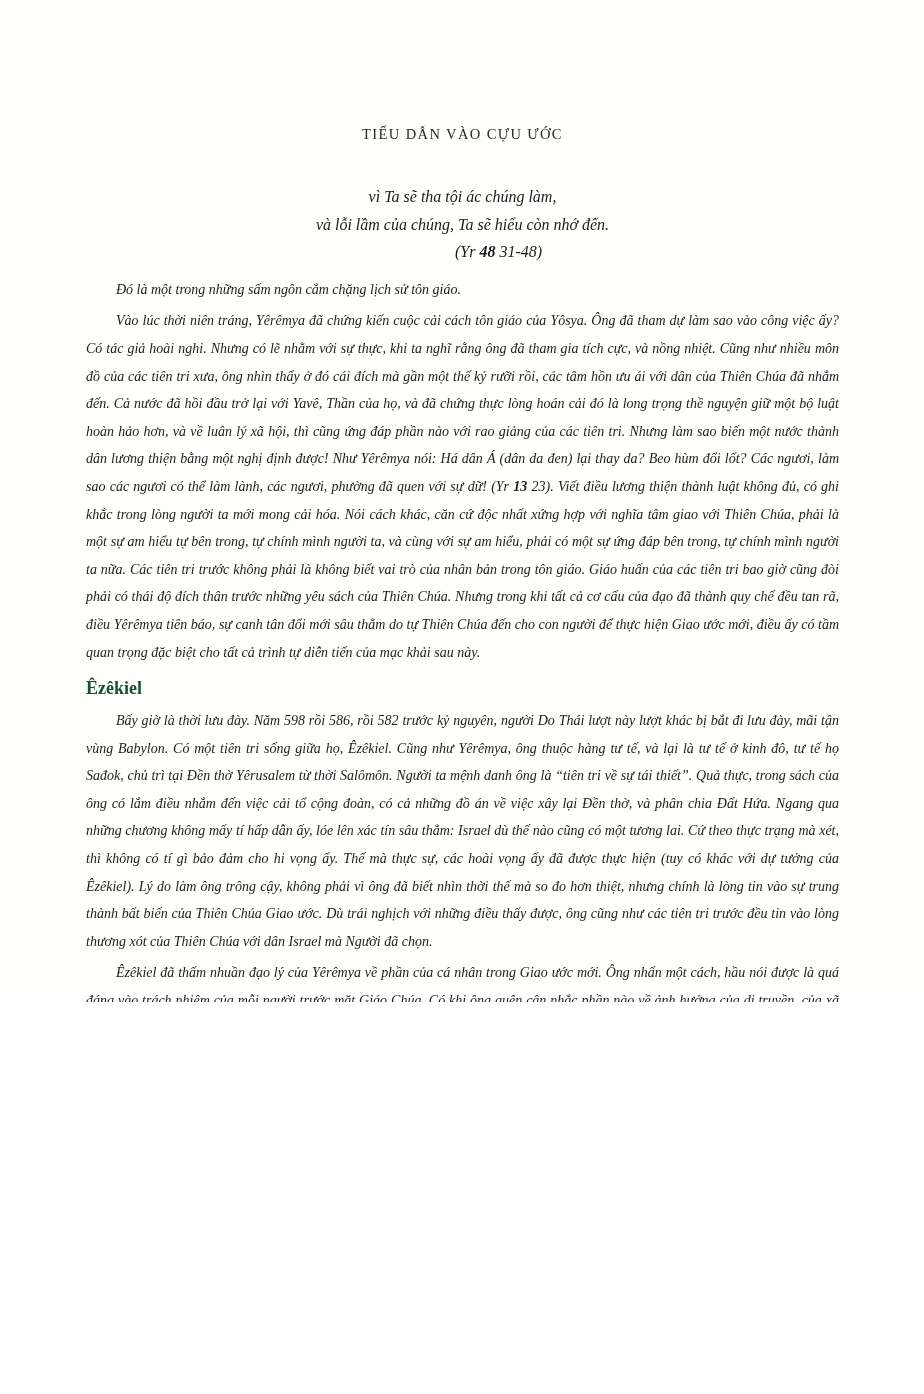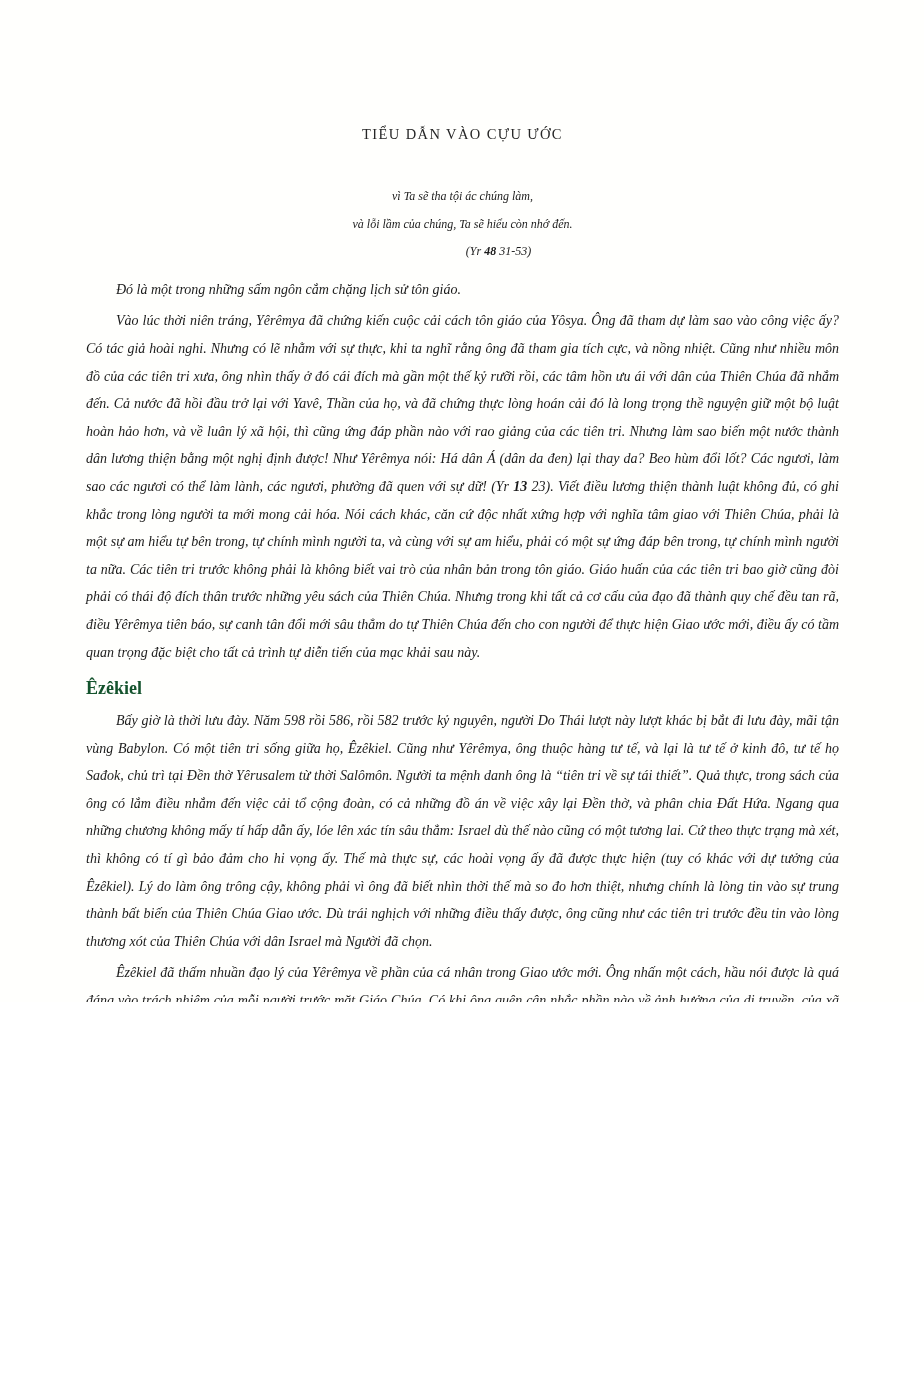--- a/index.html
+++ b/index.html
@@ -21,21 +21,21 @@
   .running-head {
     text-align: center;
     font-style: normal;
     font-size: 14.5px;
     letter-spacing: 1.4px;
     color: #262626;
     margin: 0 0 40px 0;
   }
   .quote {
     font-style: italic;
-    font-size: 12px;
+    font-size: 16px;
     line-height: 27.6px;
     text-align: center;
     margin: 0 0 10px 0;
   }
   .quote p { margin: 0; }
   .quote-cite {
     padding-left: 72px;
   }
   .bold { font-weight: bold; }
   .body-para {
@@ -69,21 +69,21 @@
 </head>
 <body>
 
 <div class="page">
 
   <div class="running-head">TIỂU DẪN VÀO CỰU ƯỚC</div>
 
   <div class="quote">
     <p class="quote-line">vì Ta sẽ tha tội ác chúng làm,</p>
     <p class="quote-line">và lỗi lầm của chúng, Ta sẽ hiểu còn nhớ đến.</p>
-    <p class="quote-cite"><span>(Yr </span><span class="bold">48</span><span> 31-53)</span></p>
+    <p class="quote-cite"><span>(Yr </span><span class="bold">48</span><span> 31-48)</span></p>
   </div>
 
   <p class="body-para intro-para">Đó là một trong những sấm ngôn cắm chặng lịch sử tôn giáo.</p>
 
   <p class="body-para"><span>Vào lúc thời niên tráng, Yêrêmya đã chứng kiến cuộc cải cách tôn giáo của Yôsya. Ông đã tham dự làm sao vào công việc ấy? Có tác giả hoài nghi. Nhưng có lẽ nhằm với sự thực, khi ta nghĩ rằng ông đã tham gia tích cực, và nồng nhiệt. Cũng như nhiều môn đồ của các tiên tri xưa, ông nhìn thấy ở đó cái đích mà gần một thế kỷ rưỡi rồi, các tâm hồn ưu ái với dân của Thiên Chúa đã nhắm đến. Cả nước đã hồi đầu trở lại với Yavê, Thần của họ, và đã chứng thực lòng hoán cải đó là long trọng thề nguyện giữ một bộ luật hoàn hảo hơn, và về luân lý xã hội, thì cũng ứng đáp phần nào với rao giảng của các tiên tri. Nhưng làm sao biến một nước thành dân lương thiện bằng một nghị định được! Như Yêrêmya nói: Há dân Á (dân da đen) lại thay da? Beo hùm đổi lốt? Các ngươi, làm sao các ngươi có thể làm lành, các ngươi, phường đã quen với sự dữ! (Yr </span><span class="bold">13</span><span> 23). Viết điều lương thiện thành luật không đủ, có ghi khắc trong lòng người ta mới mong cải hóa. Nói cách khác, căn cứ độc nhất xứng hợp với nghĩa tâm giao với Thiên Chúa, phải là một sự am hiểu tự bên trong, tự chính mình người ta, và cùng với sự am hiểu, phải có một sự ứng đáp bên trong, tự chính mình người ta nữa. Các tiên tri trước không phải là không biết vai trò của nhân bản trong tôn giáo. Giáo huấn của các tiên tri bao giờ cũng đòi phải có thái độ đích thân trước những yêu sách của Thiên Chúa. Nhưng trong khi tất cả cơ cấu của đạo đã thành quy chế đều tan rã, điều Yêrêmya tiên báo, sự canh tân đổi mới sâu thẳm do tự Thiên Chúa đến cho con người để thực hiện Giao ước mới, điều ấy có tầm quan trọng đặc biệt cho tất cả trình tự diễn tiến của mạc khải sau này.</span></p>
 
   <h2 class="section-heading">Êzêkiel</h2>
 
   <p class="body-para">Bấy giờ là thời lưu đày. Năm 598 rồi 586, rồi 582 trước kỷ nguyên, người Do Thái lượt này lượt khác bị bắt đi lưu đày, mãi tận vùng Babylon. Có một tiên tri sống giữa họ, Êzêkiel. Cũng như Yêrêmya, ông thuộc hàng tư tế, và lại là tư tế ở kinh đô, tư tế họ Sađok, chủ trì tại Đền thờ Yêrusalem từ thời Salômôn. Người ta mệnh danh ông là “tiên tri về sự tái thiết”. Quả thực, trong sách của ông có lắm điều nhắm đến việc cải tổ cộng đoàn, có cả những đồ án về việc xây lại Đền thờ, và phân chia Đất Hứa. Ngang qua những chương không mấy tí hấp dẫn ấy, lóe lên xác tín sâu thẳm: Israel dù thế nào cũng có một tương lai. Cứ theo thực trạng mà xét, thì không có tí gì bảo đảm cho hi vọng ấy. Thế mà thực sự, các hoài vọng ấy đã được thực hiện (tuy có khác với dự tưởng của Êzêkiel). Lý do làm ông trông cậy, không phải vì ông đã biết nhìn thời thế mà so đo hơn thiệt, nhưng chính là lòng tin vào sự trung thành bất biến của Thiên Chúa Giao ước. Dù trái nghịch với những điều thấy được, ông cũng như các tiên tri trước đều tin vào lòng thương xót của Thiên Chúa với dân Israel mà Người đã chọn.</p>
 

